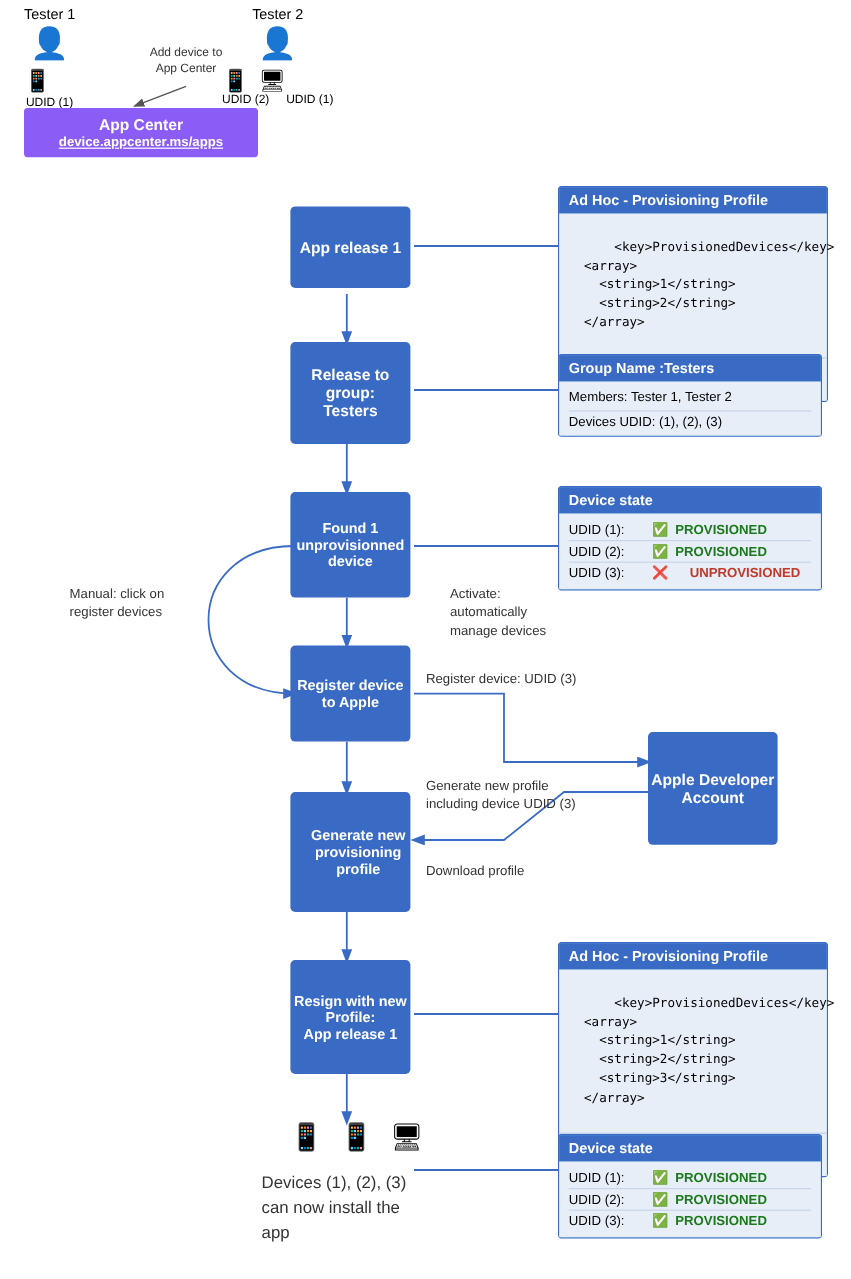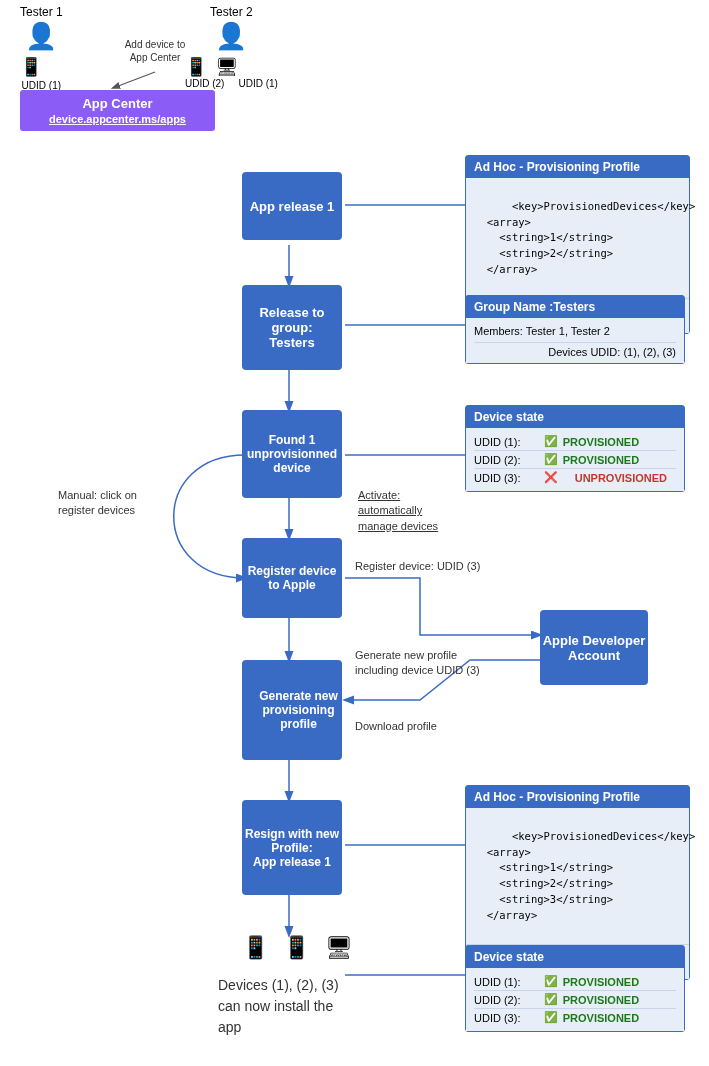--- a/index.html
+++ b/index.html
@@ -208,21 +208,21 @@
   <div class="blue-box" style="left:242px; top:285px; width:100px; height:85px; font-size:13px;justify-content:center;">
     <span style="white-space:pre-line; text-align:center;">Release to
 group:
 Testers</span>
   </div>
 
   <div class="info-panel" style="left:465px; top:295px; width:220px;">
     <div class="info-panel-header">Group Name :Testers</div>
     <div class="info-panel-body" style="padding:5px 8px;">
       <div style="font-size:11px; padding: 2px 0;">Members: Tester 1, Tester 2</div>
-      <div style="border-top:1px solid #c8d4ea; margin-top:3px; padding-top:3px;text-align:right;">
+      <div style="border-top:1px solid #c8d4ea; margin-top:3px; padding-top:3px;">
         <span style="font-size:11px;">Devices UDID: (1), (2), (3)</span>
       </div>
     </div>
   </div>
 
   <div class="blue-box" style="left:242px; top:410px; width:100px; height:88px; font-size:12px;">
     <span style="white-space:pre-line; text-align:center;">Found 1
 unprovisionned
 device</span>
   </div>
@@ -244,32 +244,32 @@
         <span style="font-size:11px; min-width:65px;">UDID (3):</span>
         <span class="x-icon">❌</span>
         <span class="status-unprovisioned">UNPROVISIONED</span>
       </div>
     </div>
   </div>
 
   <div class="label-text" style="left:58px; top:488px; width:120px; white-space:pre-line; line-height:1.4;">Manual: click on
 register devices</div>
 
-  <div class="label-text" style="left:358px; top:488px; width:110px; white-space:pre-line; line-height:1.4;text-decoration:underline;">Activate:
+  <div class="label-text" style="left:375px; top:488px; width:110px; white-space:pre-line; line-height:1.4;">Activate:
 automatically
 manage devices</div>
 
   <div class="blue-box" style="left:242px; top:538px; width:100px; height:80px; font-size:12px;">
     <span style="white-space:pre-line; text-align:center;">Register device
 to Apple</span>
   </div>
 
   <div class="label-text" style="left:355px; top:560px; font-size:11px;">Register device: UDID (3)</div>
 
-  <div class="blue-box" style="left:540px; top:610px; width:108px; height:75px; font-size:13px;">
+  <div class="blue-box" style="left:540px; top:610px; width:108px; height:94px; font-size:13px;">
     <span style="white-space:pre-line; text-align:center;">Apple Developer
 Account</span>
   </div>
 
   <div class="blue-box" style="left:242px; top:660px; width:100px; height:100px; font-size:12px;padding-left:13px;">
     <span style="white-space:pre-line; text-align:center;">Generate new
 provisioning
 profile</span>
   </div>
 

